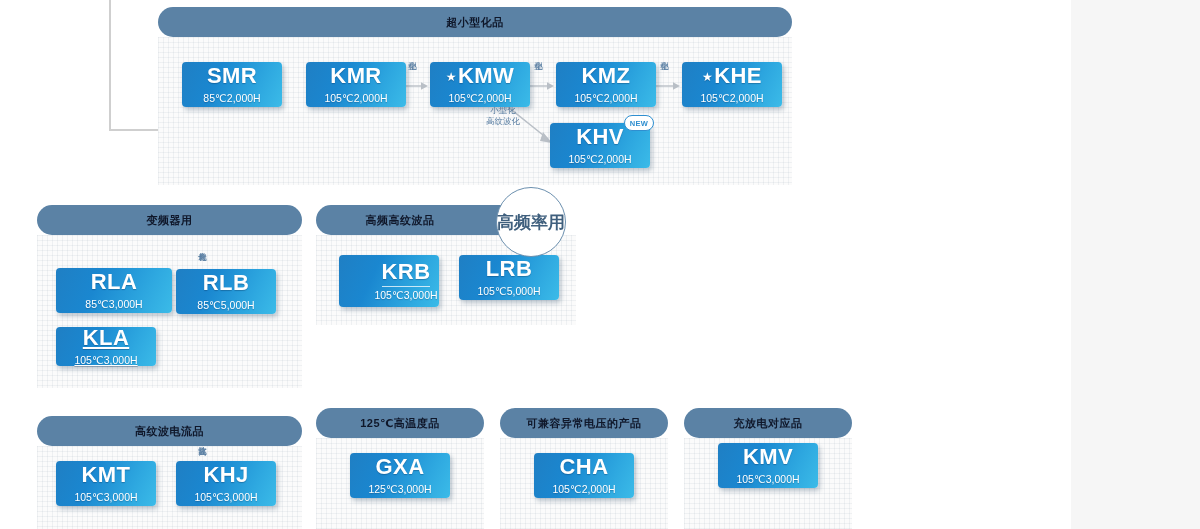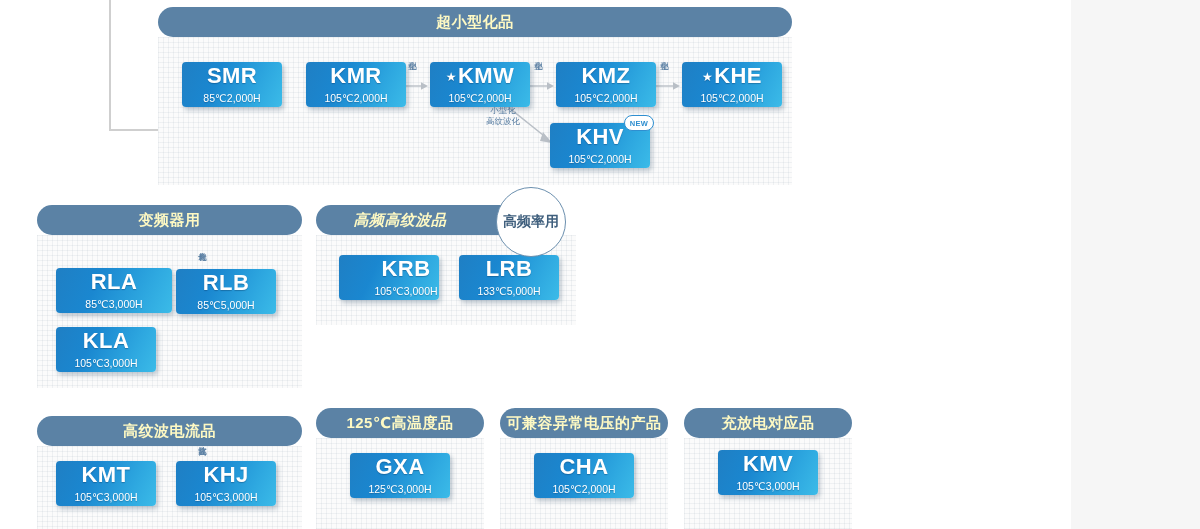--- a/index.html
+++ b/index.html
@@ -8,23 +8,23 @@
     font-family:"Liberation Sans","DejaVu Sans",sans-serif;
   }
   #stage{position:absolute;left:0;top:0;width:1200px;height:529px;}
 
   
   .gutter{position:absolute;top:0;right:0;width:129px;height:529px;background:#f6f6f6;}
 
   
   .panel{position:absolute;}
   .panel-head{
-    background:#5b82a5;color:#fef9c3;
+    background:#5b82a5;color:#0f172a;
     display:flex;align-items:center;justify-content:center;
-    font-size:15px;font-weight:bold;letter-spacing:.5px;
+    font-size:11px;font-weight:bold;letter-spacing:.5px;
     height:30px;box-sizing:border-box;
     position:relative;z-index:3;border-radius:15px;
   }
   .panel-body{
     position:relative;
     background-color:#fbfbfb;
     background-image:
       linear-gradient(to right,rgba(130,150,170,.10) 1px,transparent 1px),
       linear-gradient(to bottom,rgba(130,150,170,.10) 1px,transparent 1px);
     background-size:5px 5px;
@@ -78,21 +78,21 @@
     display:flex;align-items:center;justify-content:center;
     letter-spacing:.3px;z-index:6;
   }
 
   
   .circle-badge{
     position:absolute;
     width:70px;height:70px;border-radius:50%;
     background:#ffffff;border:1.3px solid #6b8fae;
     display:flex;align-items:center;justify-content:center;
-    color:#3f5f7d;font-size:14px;font-weight:bold;
+    color:#3f5f7d;font-size:17px;font-weight:bold;
     z-index:8;box-sizing:border-box;
   }
 </style>
 </head>
 <body>
 
 <div id="stage">
 
   <div class="gutter"></div>
 
@@ -190,43 +190,43 @@
         <div class="rule"></div>
         <div class="spec">85℃3,000H</div>
       </div>
 
       <div class="chip" style="left:139px;top:34px;width:100px;height:45px;">
         <div class="code">RLB</div>
         <div class="rule"></div>
         <div class="spec">85℃5,000H</div>
       </div>
 
-      <div class="chip" style="left:19px;top:92px;width:100px;height:45px;">
+      <div class="chip" style="left:19px;top:92px;width:100px;height:39px;text-decoration:underline;">
         <div class="code">KLA</div>
         <div class="rule"></div>
         <div class="spec">105℃3,000H</div>
       </div>
 
     </div>
   </div>
 
   <div class="panel" style="left:316px;top:205px;width:260px;height:120px;">
-    <div class="panel-head" style="width:220px;padding-right:52px;box-sizing:border-box;font-style:italic;">高频高纹波品</div>
+    <div class="panel-head" style="width:220px;padding-right:52px;box-sizing:border-box;">高频高纹波品</div>
     <div class="panel-body" style="width:260px;height:90px;">
 
-      <div class="chip" style="left:23px;top:20px;width:100px;height:45px;padding-left:40px;">
+      <div class="chip" style="left:23px;top:20px;width:100px;height:52px;padding-left:40px;">
         <div class="code">KRB</div>
         <div class="rule"></div>
         <div class="spec">105℃3,000H</div>
       </div>
 
       <div class="chip" style="left:143px;top:20px;width:100px;height:45px;">
         <div class="code">LRB</div>
         <div class="rule"></div>
-        <div class="spec">133℃5,000H</div>
+        <div class="spec">105℃5,000H</div>
       </div>
 
     </div>
   </div>
 
   <div class="circle-badge" style="left:496px;top:187px;">高频率用</div>
 
   <div class="panel" style="left:37px;top:416px;width:265px;height:140px;">
     <div class="panel-head" style="width:265px;">高纹波电流品</div>
     <div class="panel-body" style="width:265px;height:91px;">
@@ -270,21 +270,21 @@
         <div class="code">CHA</div>
         <div class="rule"></div>
         <div class="spec">105℃2,000H</div>
       </div>
     </div>
   </div>
 
   <div class="panel" style="left:684px;top:408px;width:168px;height:112px;">
     <div class="panel-head" style="width:168px;">充放电对应品</div>
     <div class="panel-body" style="width:168px;height:91px;">
-      <div class="chip" style="left:34px;top:12px;width:100px;height:45px;">
+      <div class="chip" style="left:34px;top:5px;width:100px;height:45px;">
         <div class="code">KMV</div>
         <div class="rule"></div>
         <div class="spec">105℃3,000H</div>
       </div>
     </div>
   </div>
 
 </div>
 
 </body></html>

